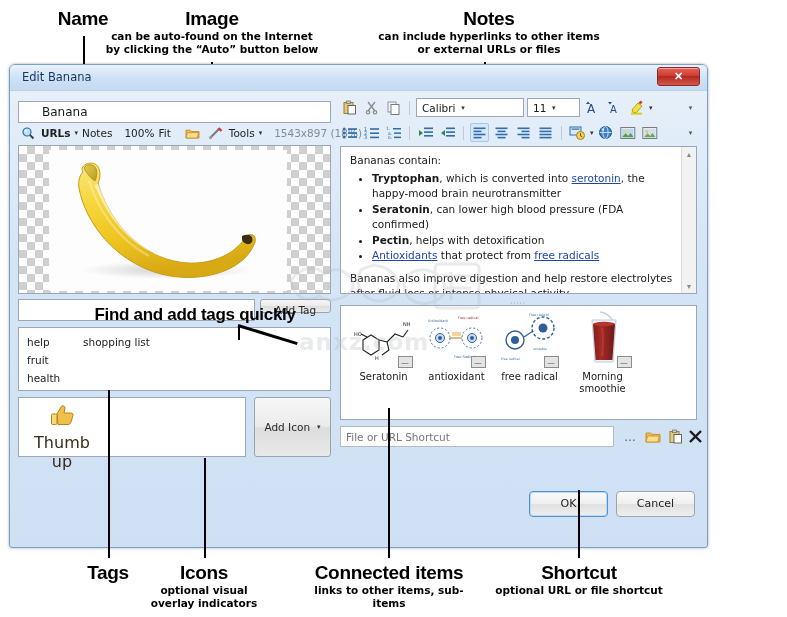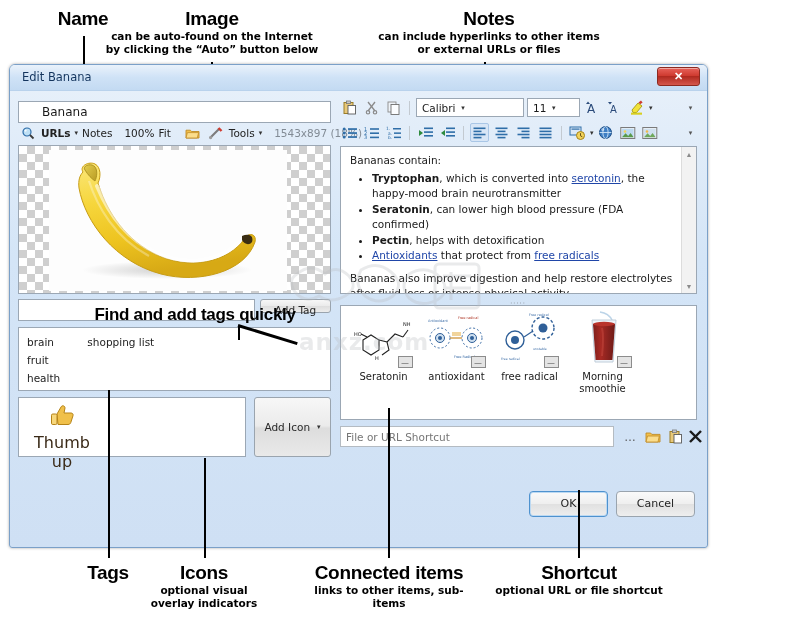--- a/index.html
+++ b/index.html
@@ -361,21 +361,21 @@
           </div>
         </div>
 
         <div class="tag-row">
           <input class="tag-input" value="" style="">
           <div class="addtag-btn">Add Tag</div>
         </div>
 
         <div class="tags-pane">
           <div class="tag-line">
-            <span>brain</span>
+            <span>help</span>
             <span class="tag-col2">shopping list</span>
           </div>
           <div class="tag-line">
             <span>fruit</span>
           </div>
           <div class="tag-line">
             <span>health</span>
           </div>
         </div>
 

